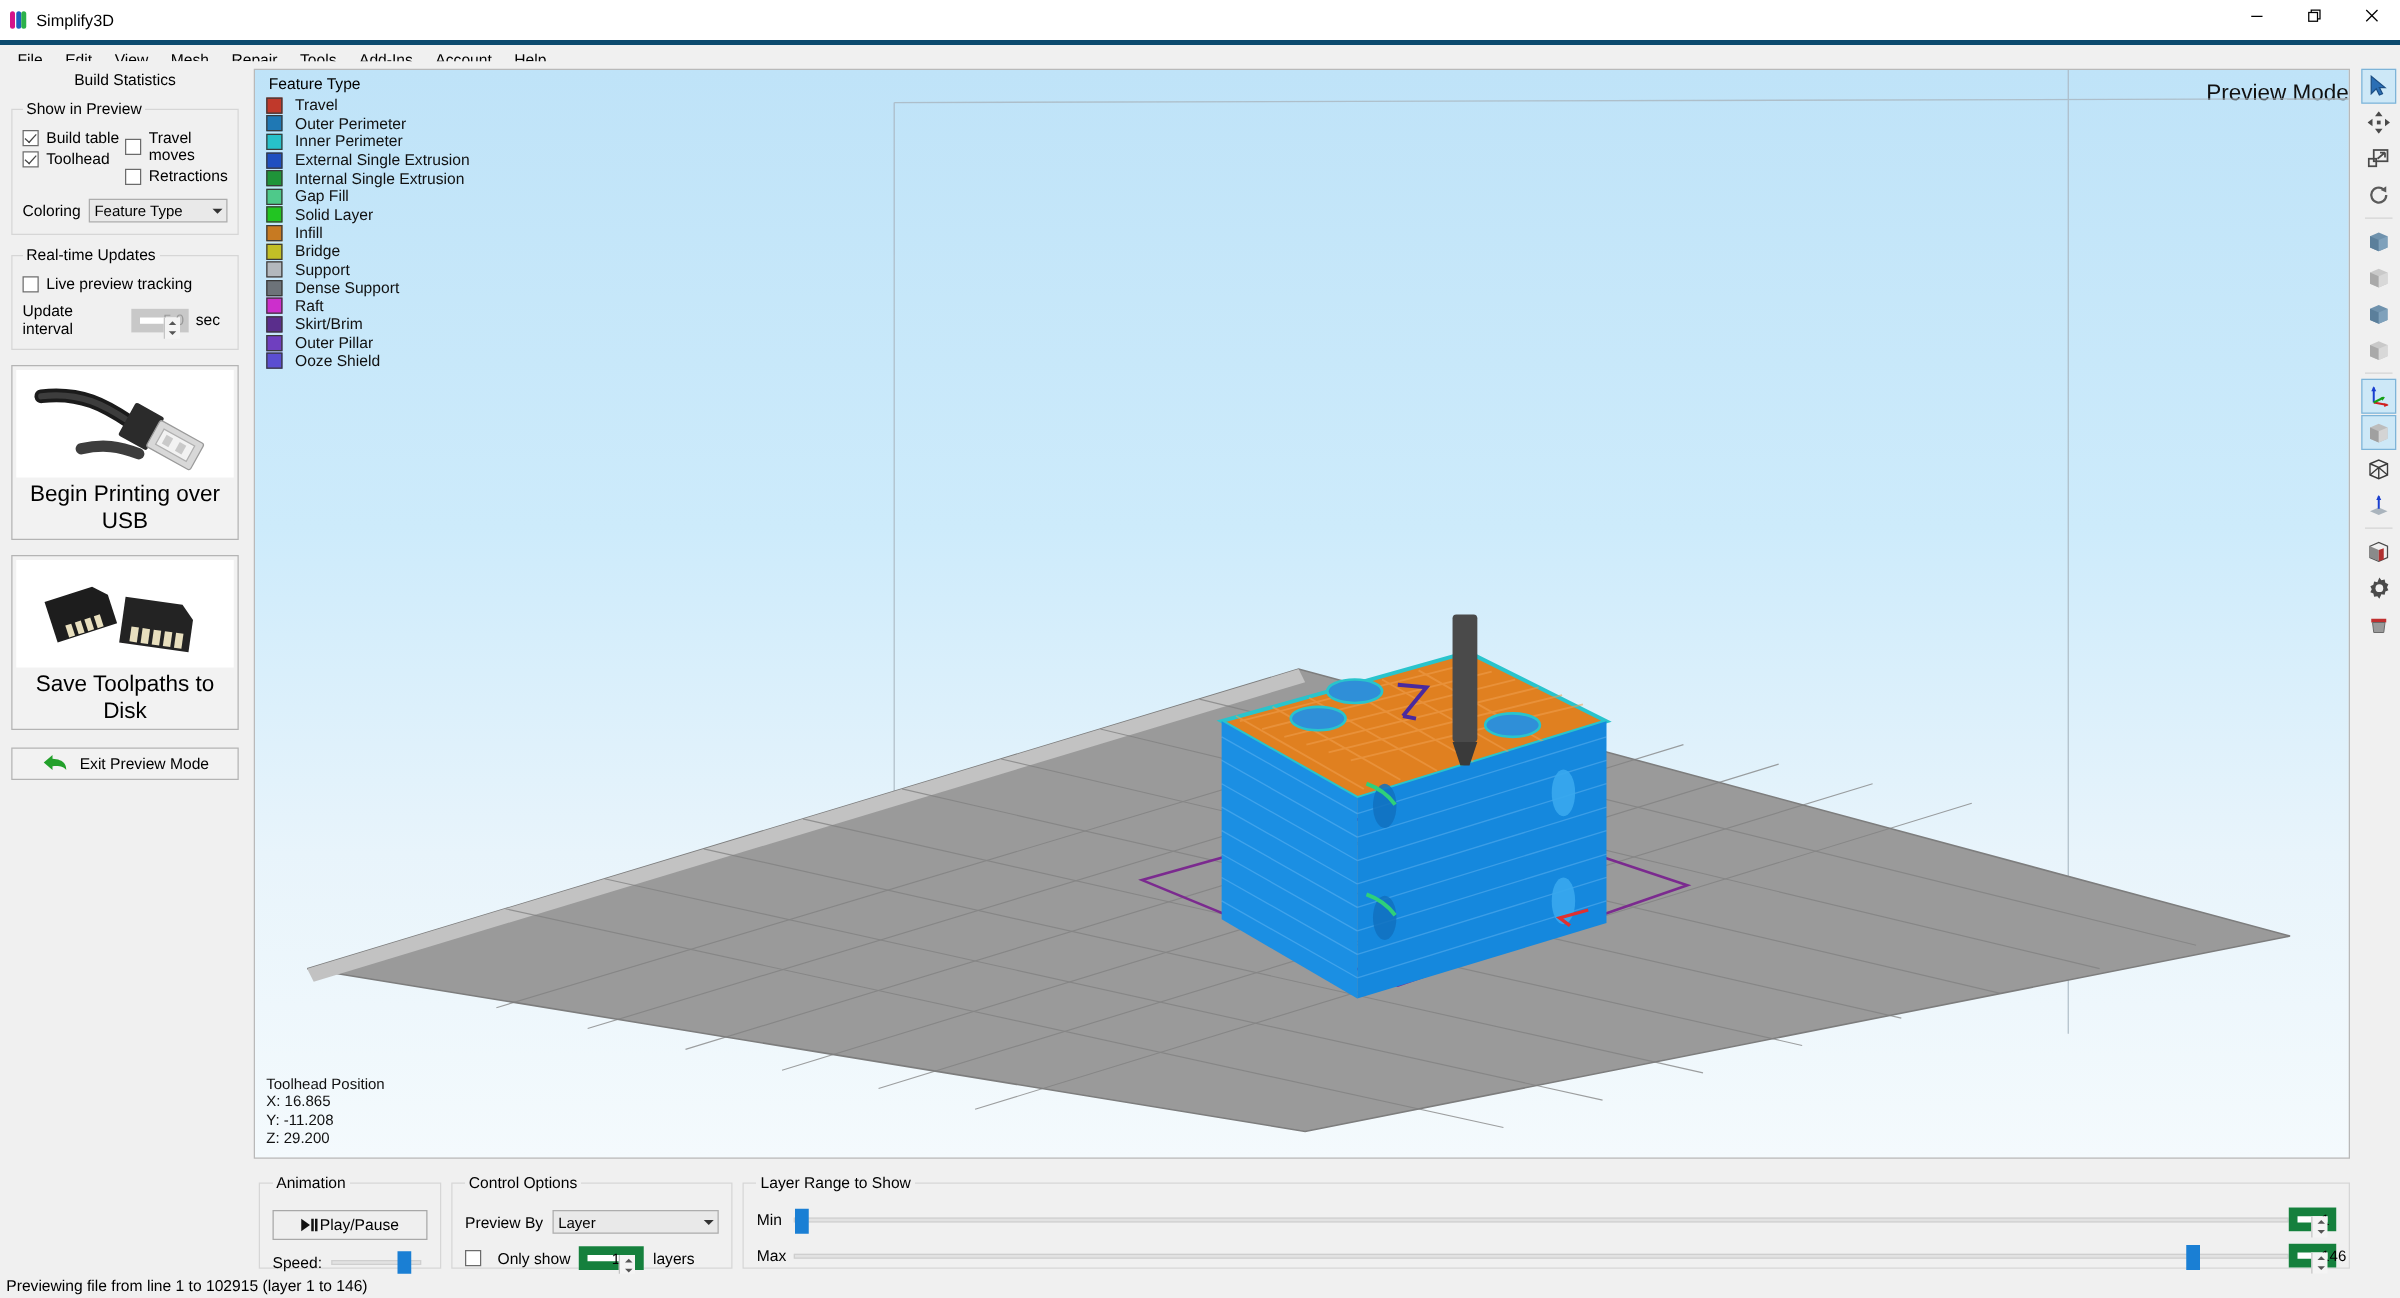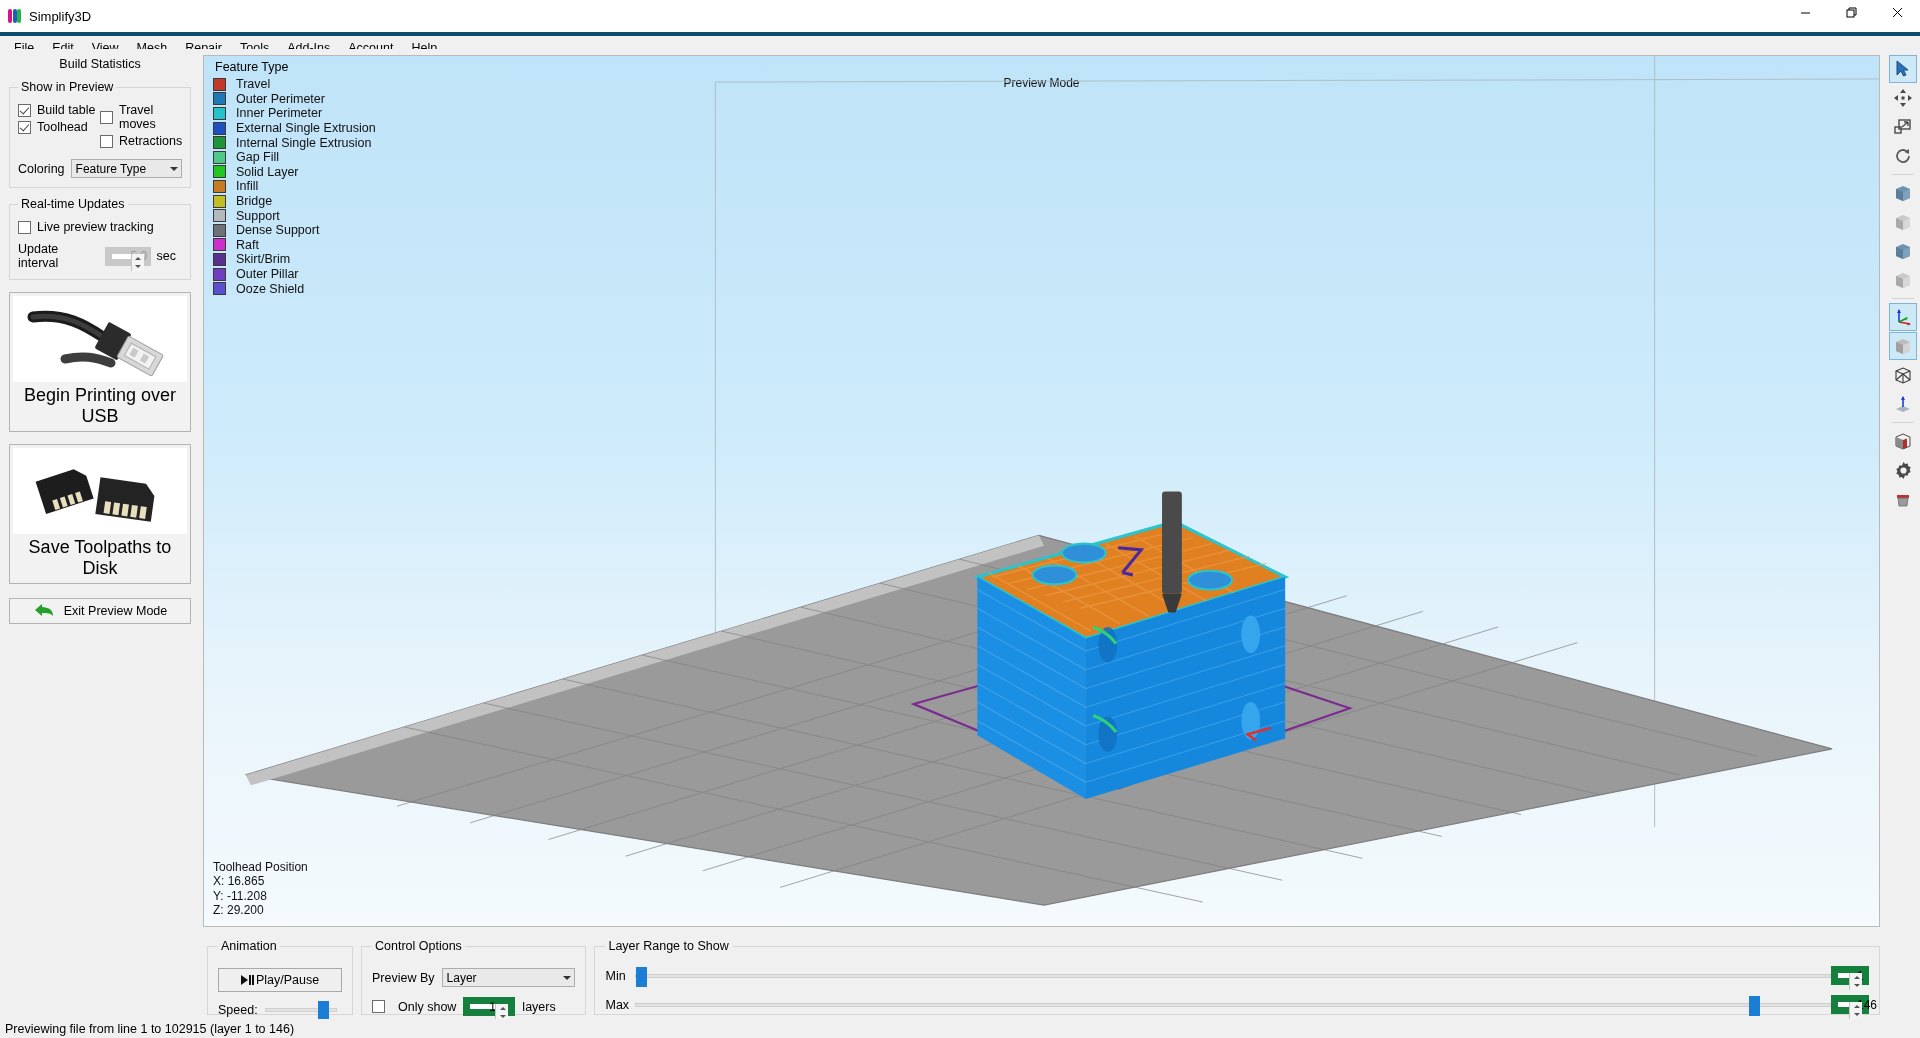--- a/index.html
+++ b/index.html
@@ -91,21 +91,21 @@
     margin-top:14px;height:26px;border:1px solid #b4b4b4;background:#f2f2f2;
     display:flex;align-items:center;justify-content:center;gap:9px;font-size:12.5px;cursor:default;
   }
 
   
   .center{flex:1;display:flex;flex-direction:column;min-width:0;padding:6px 6px 0 3px;}
   .viewport{
     flex:1;position:relative;border:1px solid #b9b9b9;overflow:hidden;
     background:linear-gradient(180deg,#bfe3f8 0%,#cdebfb 42%,#e8f4fb 72%,#f4fafd 100%);
   }
-  .vp-title{position:absolute;top:20px;left:0;right:0;text-align:center;font-size:12px;color:#111;}
+  .vp-title{position:absolute;top:8px;left:0;right:0;text-align:right;font-size:18px;color:#111;}
 
   .legend{position:absolute;left:9px;top:4px;}
   .legend h4{font-weight:normal;font-size:12.5px;margin-bottom:3px;padding-left:2px;}
   .legend .row{display:flex;align-items:center;height:14.6px;}
   .legend .sw{width:13px;height:13px;border:1px solid #3a3a3a;flex:none;}
   .legend .lb{margin-left:10px;font-size:12.5px;color:#111;}
 
   .toolheadpos{position:absolute;left:9px;bottom:8px;font-size:12px;line-height:14.6px;color:#111;}
 
   

